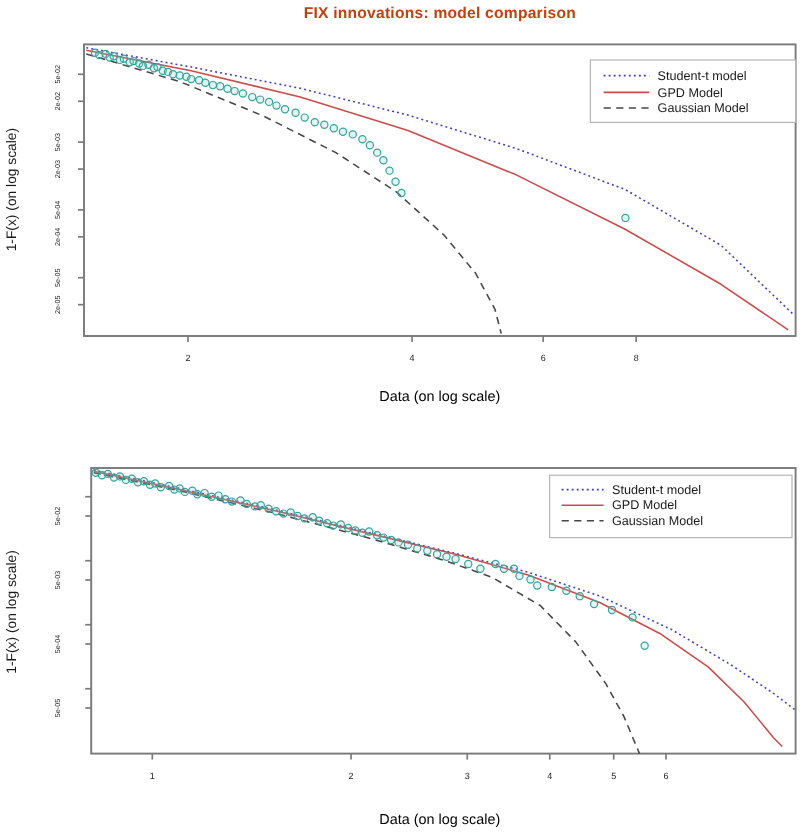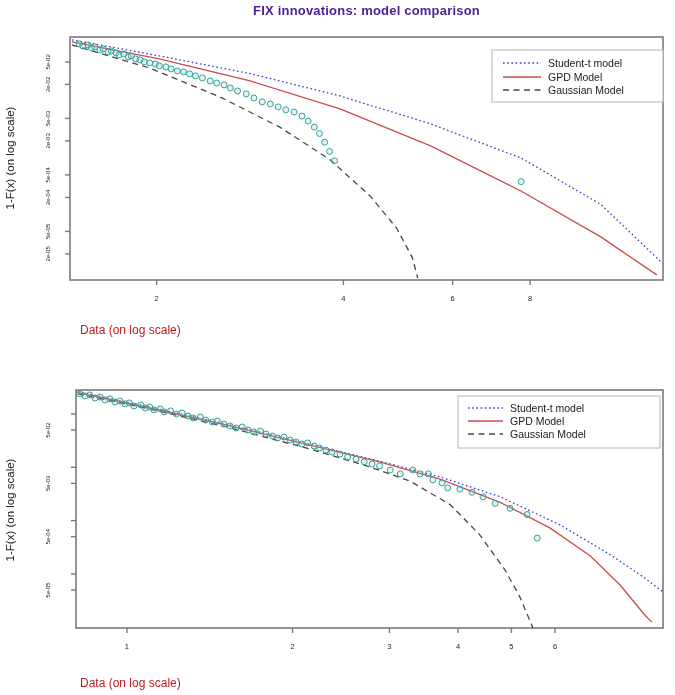--- a/index.html
+++ b/index.html
@@ -1,21 +1,21 @@
 <!DOCTYPE html>
 <html><head>
 <meta charset="utf-8">
 <style>
   html,body{margin:0;padding:0;background:#fff;}
   #figure{position:relative;width:675px;height:695px;background:#ffffff;overflow:hidden;
           font-family:"Liberation Sans", sans-serif;color:#111;}
   .chart-title{position:absolute;left:70px;width:593px;text-align:center;
-               font-size:13px;font-weight:bold;letter-spacing:0.2px;color:#4c1d95;}
-  .x-axis-label{position:absolute;left:80px;width:593px;text-align:left;
-                font-size:12px;color:#b91c1c;}
+               font-size:13px;font-weight:bold;letter-spacing:0.2px;color:#c2410c;}
+  .x-axis-label{position:absolute;left:70px;width:593px;text-align:center;
+                font-size:12px;color:#000000;}
   .y-axis-label{position:absolute;width:150px;height:14px;text-align:center;
                 font-size:11.5px;color:#1a1a1a;transform:rotate(-90deg);}
   svg{position:absolute;left:0;top:0;}
 </style>
 </head>
 <body>
 
 <div id="figure">
   <svg id="charts-canvas" width="675" height="695" viewBox="0 0 675 695">
       <g>

